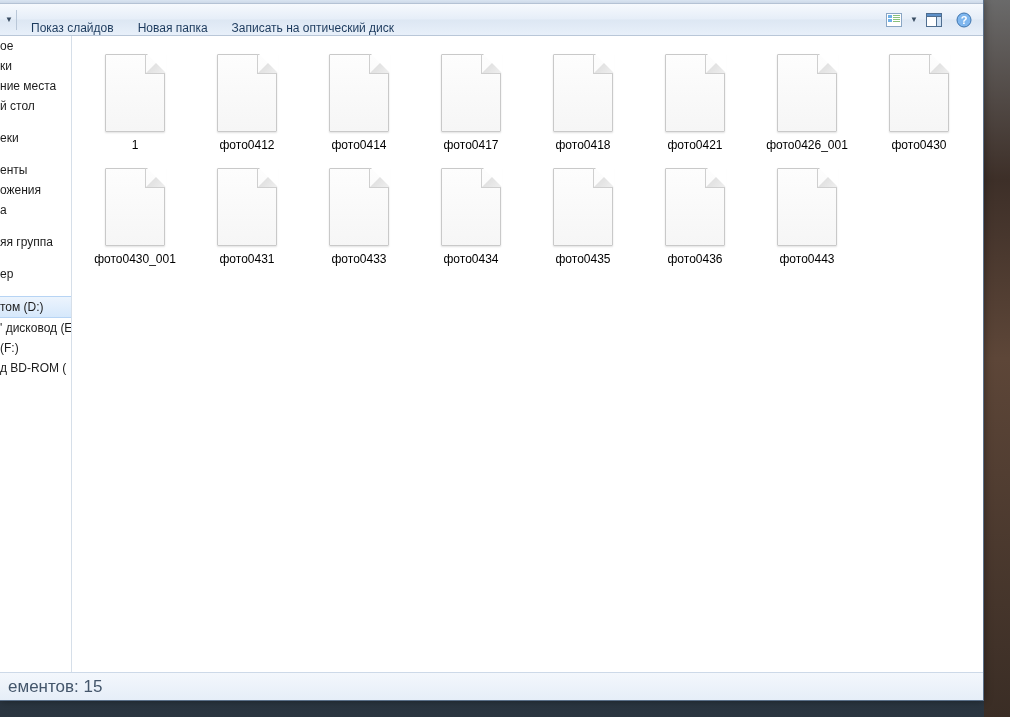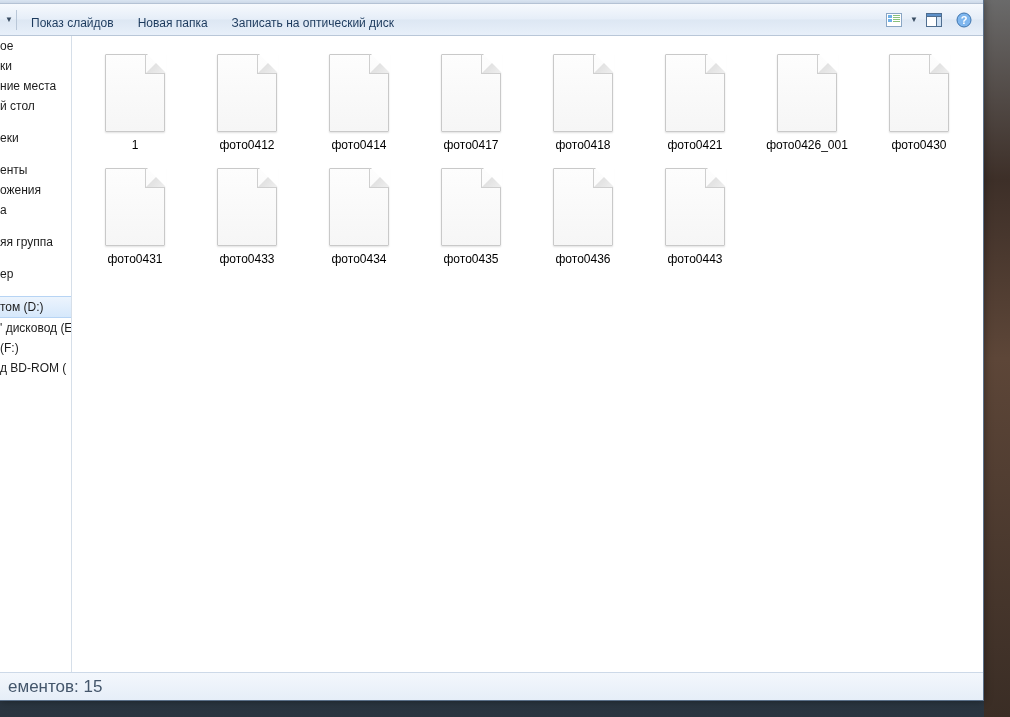--- a/index.html
+++ b/index.html
@@ -59,24 +59,24 @@
     width: 10px;
     height: 100%;
     display: flex;
     align-items: center;
     justify-content: center;
     color: #3a4d62;
     font-size: 8px;
     cursor: default;
   }
   .tb-item {
-    padding: 12px 12px;
+    padding: 0 12px;
     height: 100%;
     display: flex;
-    align-items: flex-start;
+    align-items: flex-end;
     color: #1c3a5d;
     cursor: default;
   }
   .tb-spacer { flex: 1; }
   .tb-icon-btn {
     width: 26px;
     height: 24px;
     display: flex;
     align-items: center;
     justify-content: center;
@@ -311,20 +311,27 @@
               <div class="file-page"></div>
               <div class="file-fold"></div>
             </div>
             <div class="file-label">фото0430</div>
           </div>
           <div class="file-item">
             <div class="file-icon">
               <div class="file-page"></div>
               <div class="file-fold"></div>
             </div>
+            <div class="file-label">фото0430_001</div>
+          </div>
+          <div class="file-item">
+            <div class="file-icon">
+              <div class="file-page"></div>
+              <div class="file-fold"></div>
+            </div>
             <div class="file-label">фото0431</div>
           </div>
           <div class="file-item">
             <div class="file-icon">
               <div class="file-page"></div>
               <div class="file-fold"></div>
             </div>
             <div class="file-label">фото0433</div>
           </div>
           <div class="file-item">

